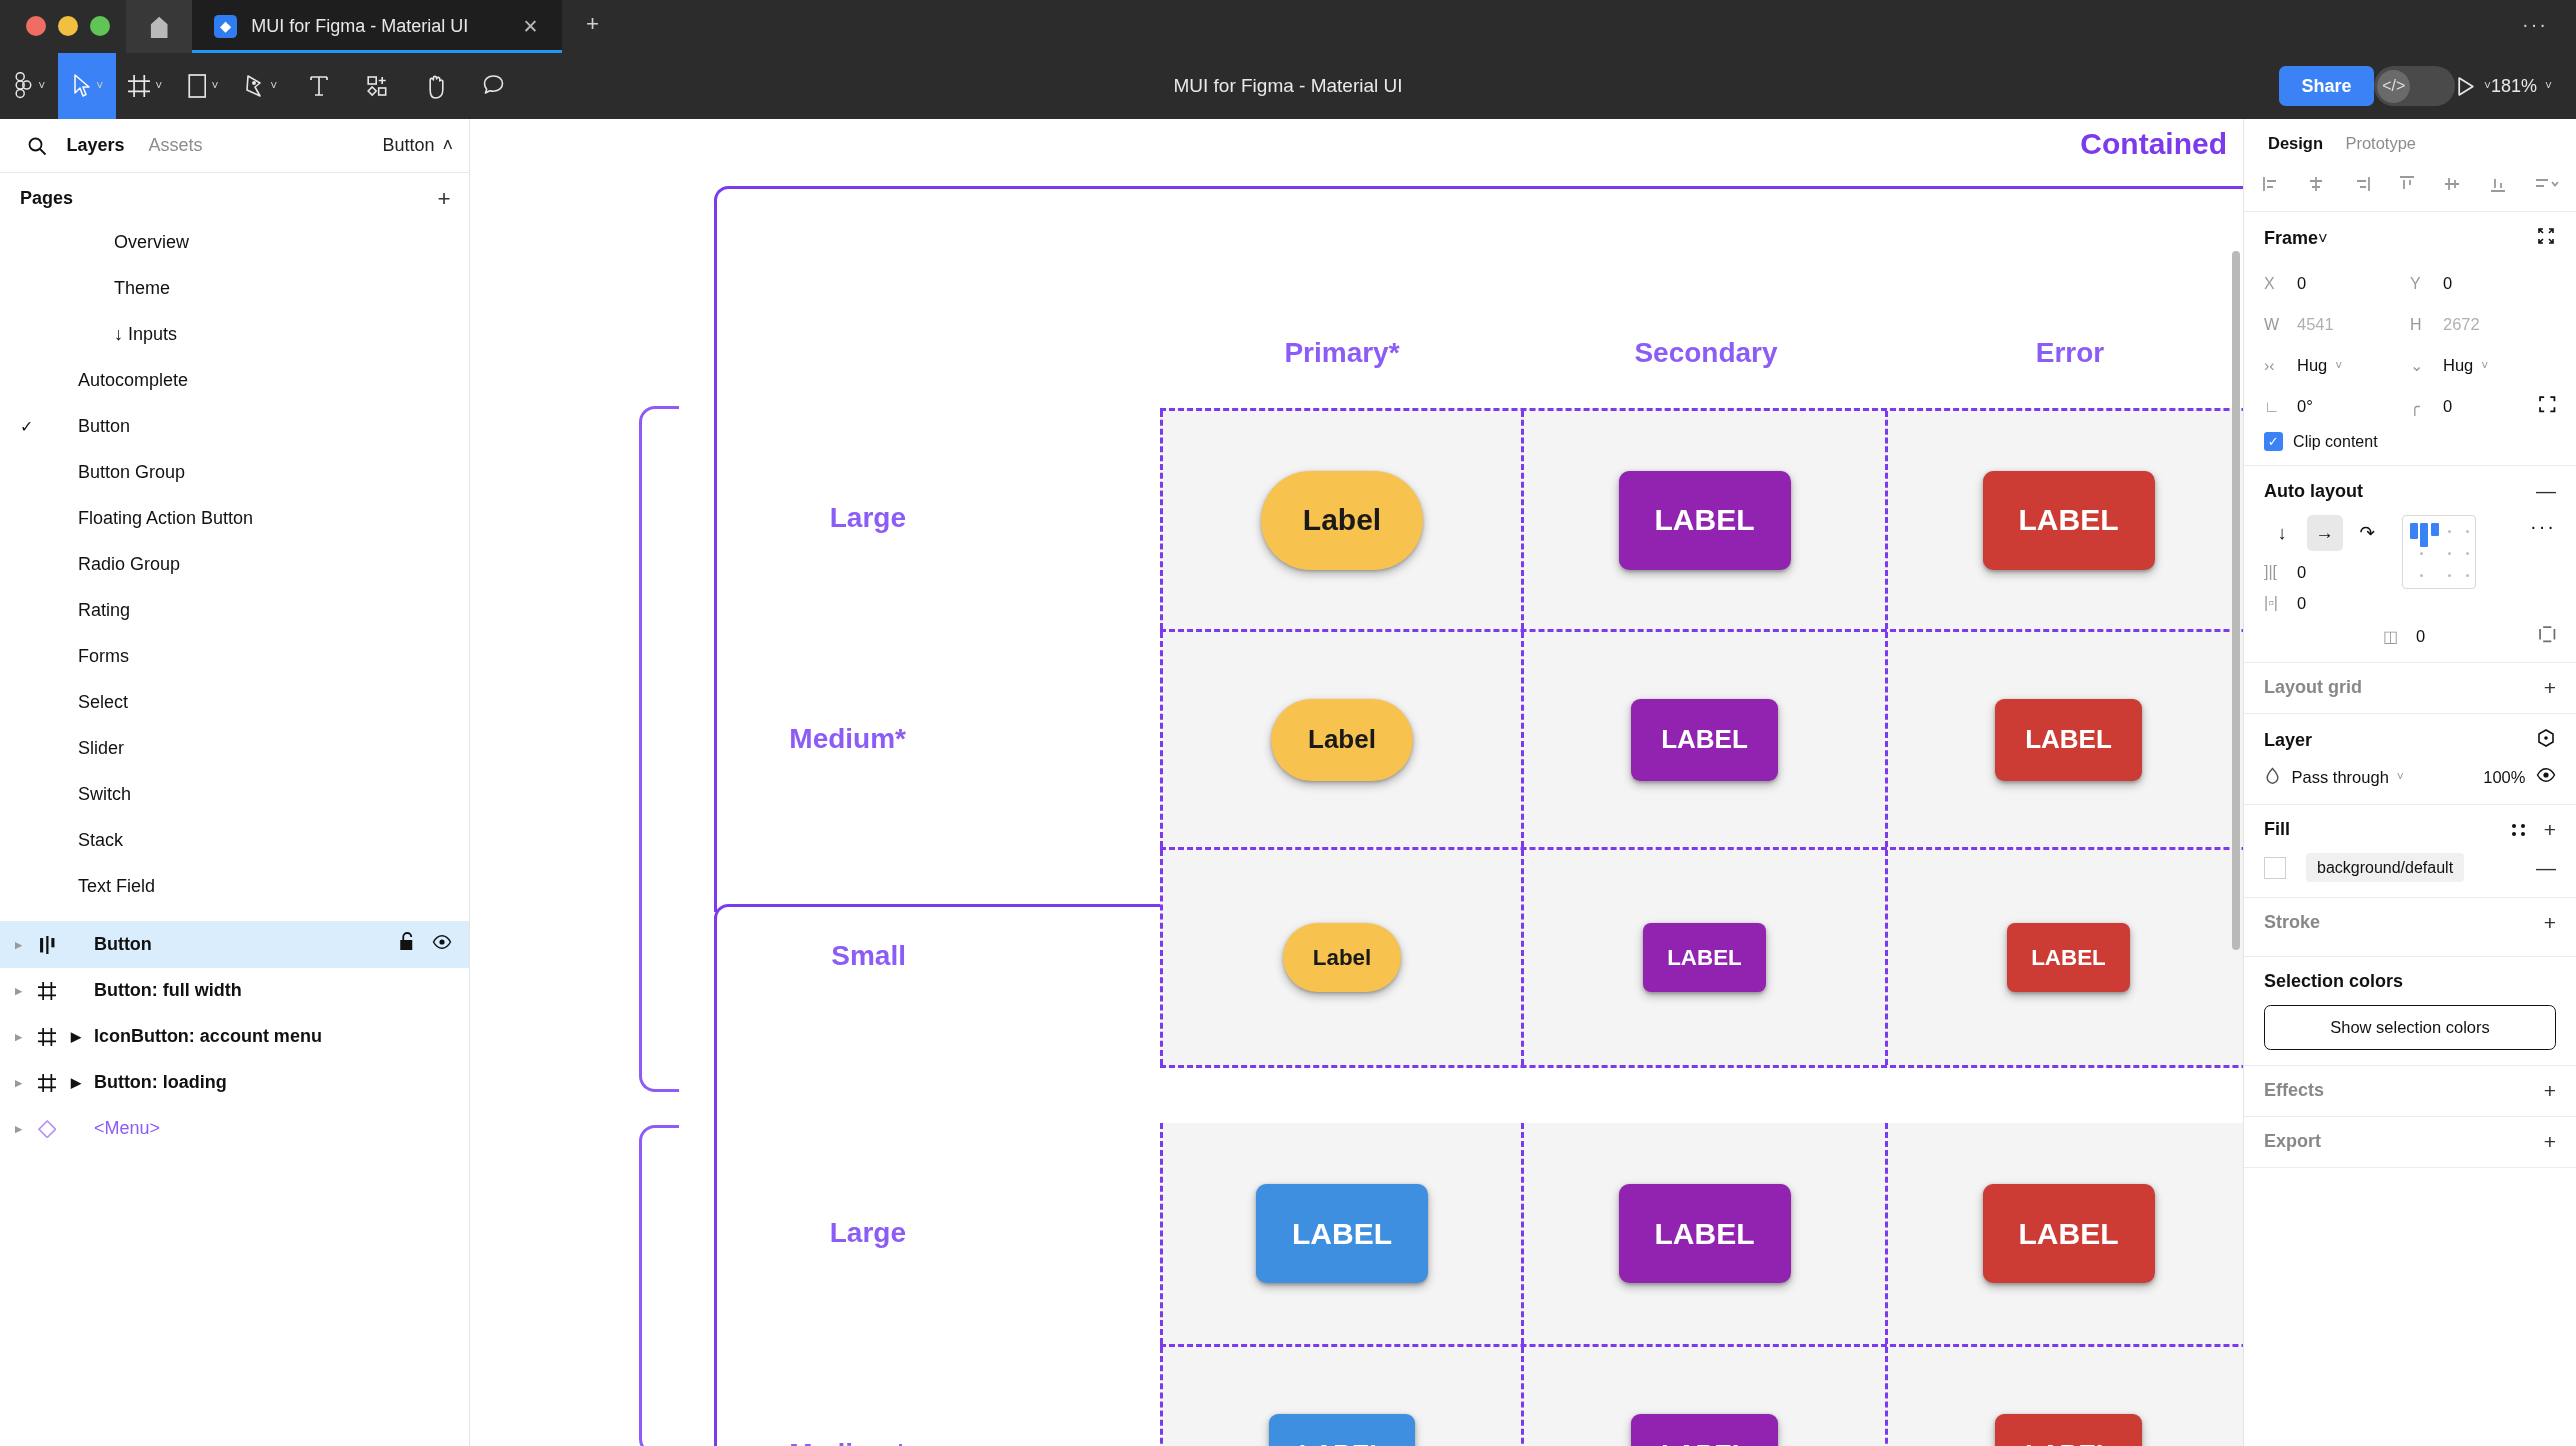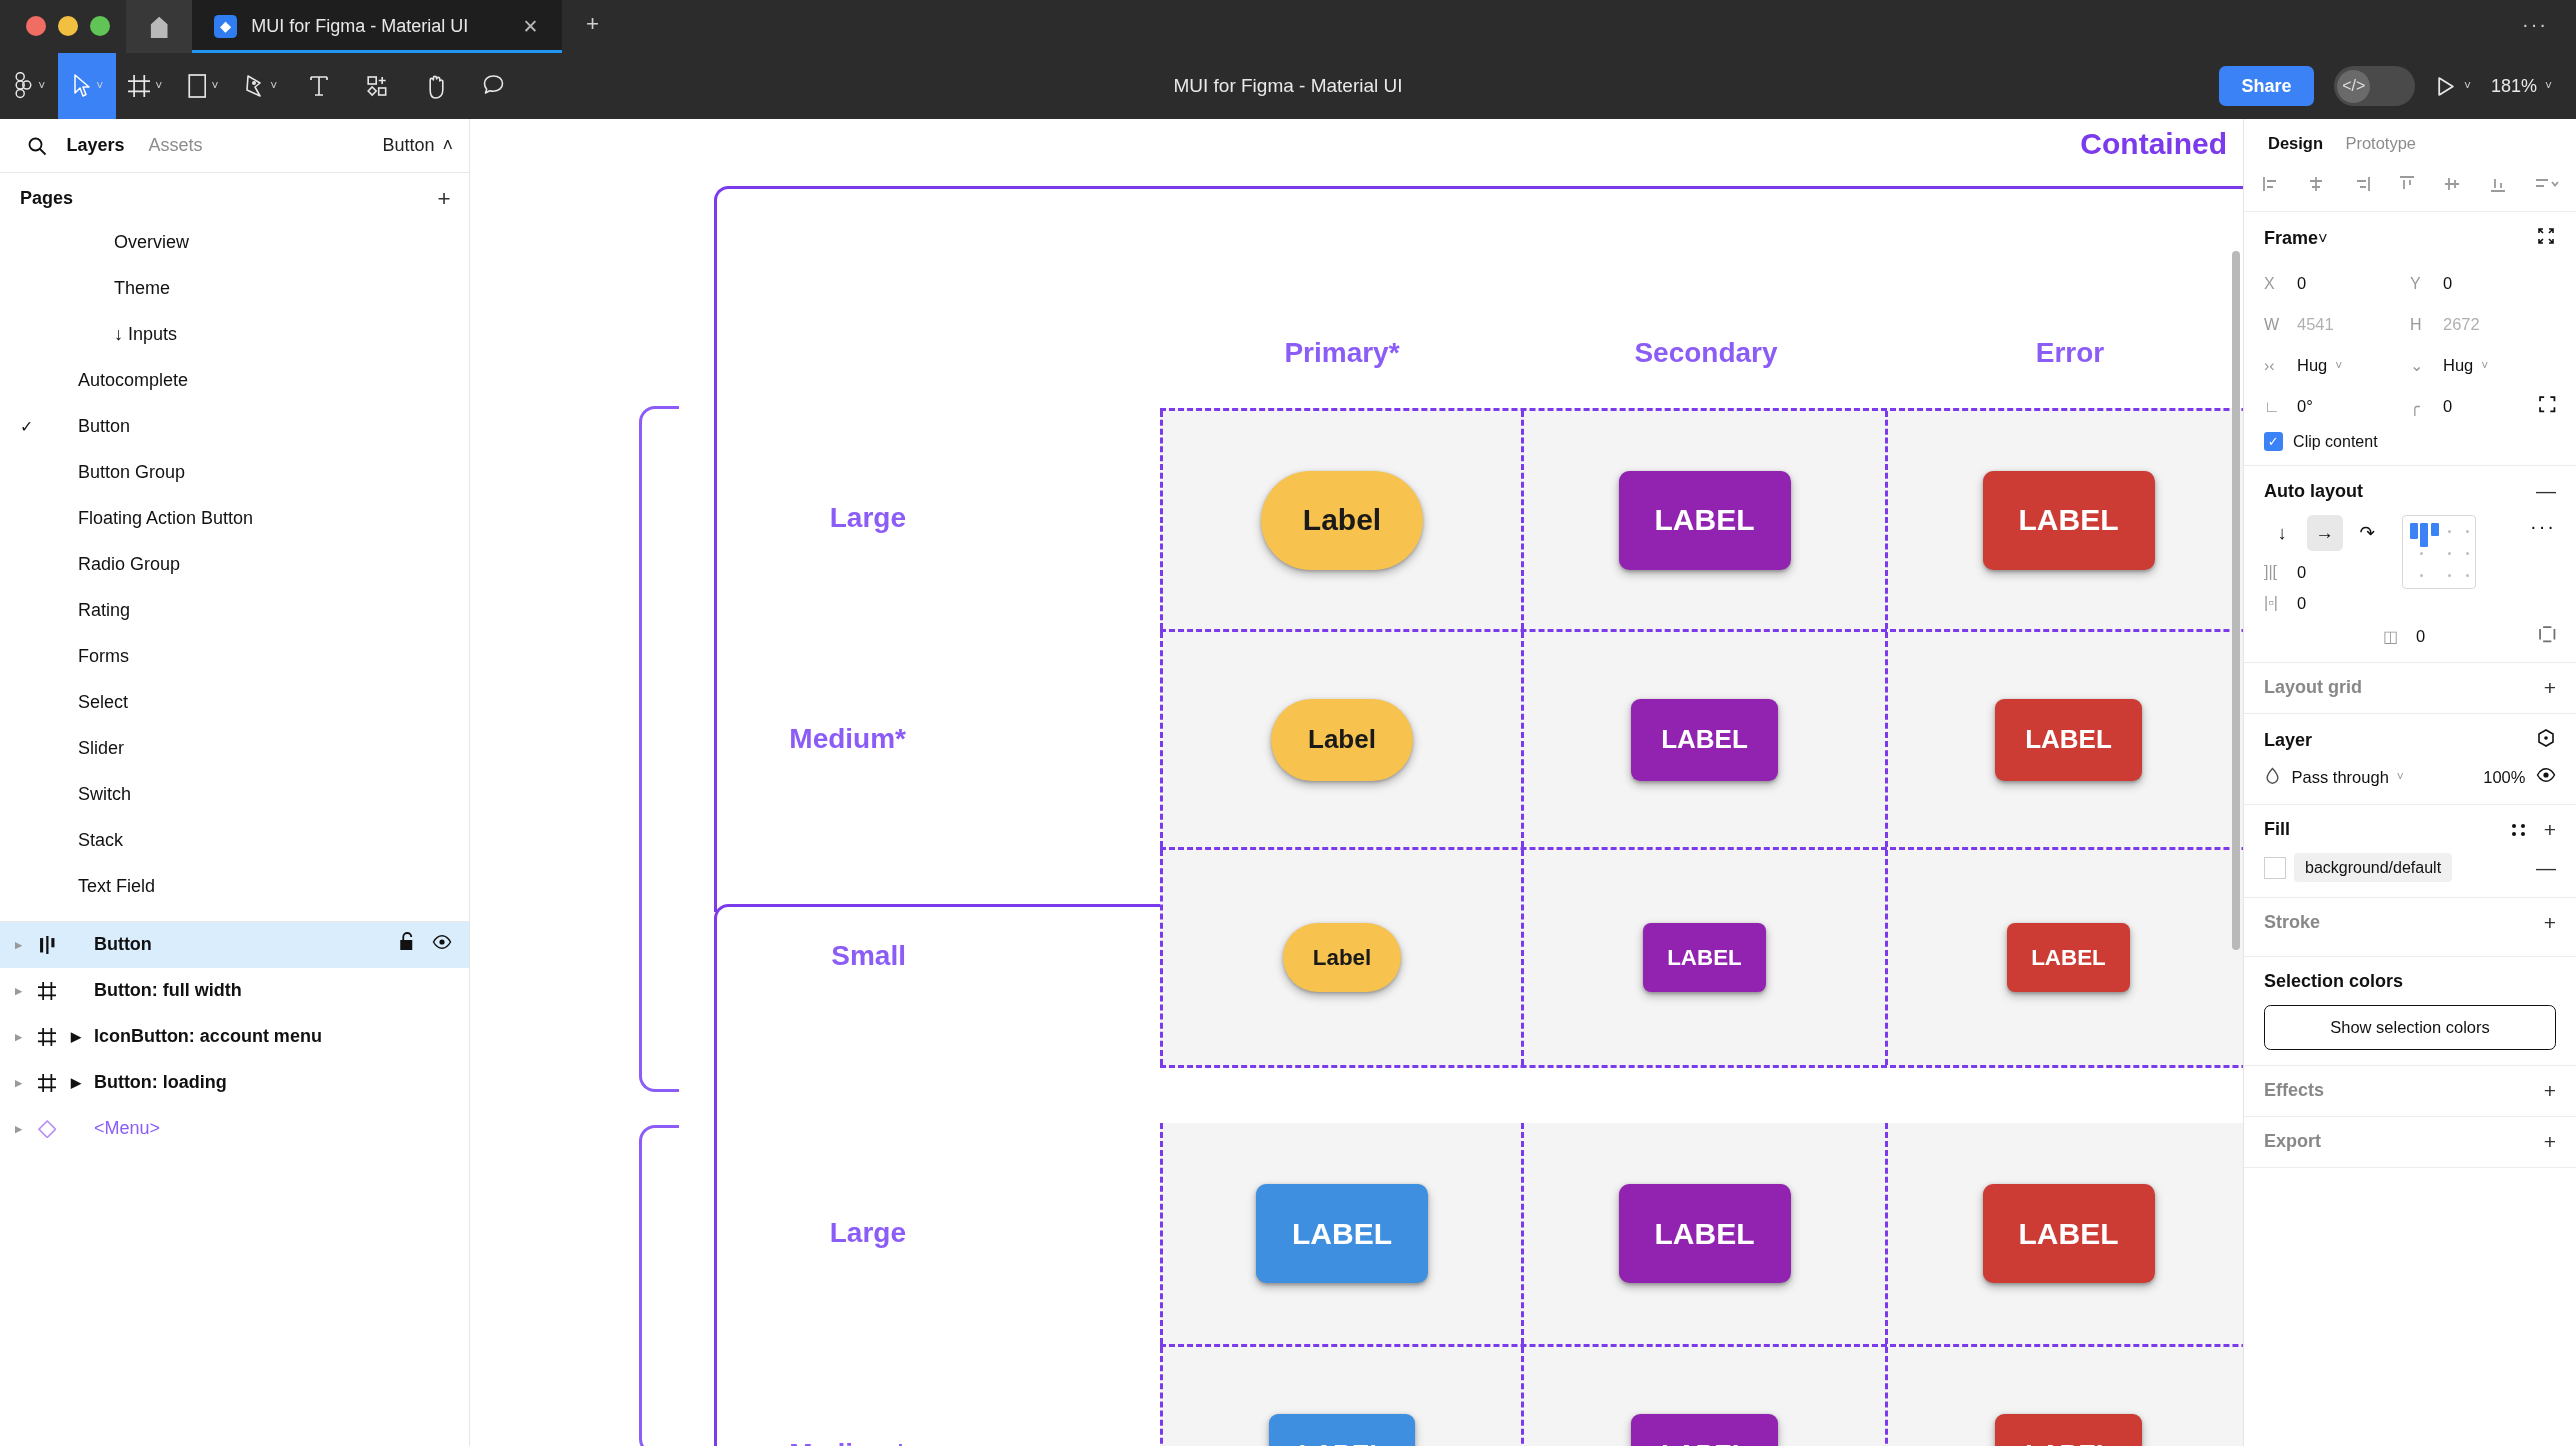--- a/index.html
+++ b/index.html
@@ -53,21 +53,21 @@
     gap: 5.3px; color: #e6e6e6; cursor: pointer; padding: 0 6.6px;
   }
   .tool.active { background: #3b82f6; }
   .tool svg { display: block; }
   .caret { font-size: 12px; color: #cfcfcf; }
   .toolbar-title {
     position: absolute; left: 0; right: 0; text-align: center;
     color: #e9e9e9; font-size: 19px; pointer-events: none;
   }
   .toolbar-right {
-    margin-left: auto; display: flex; align-items: center; gap: 20px;
+    margin-left: auto; display: flex; align-items: center; 
     padding-right: 24px; z-index: 2;
   }
   .share-btn {
     background: #3b82f6; color: #fff; font-size: 18px; font-weight: bold;
     padding: 9.2px 22.4px; border-radius: 6.6px; cursor: pointer;
   }
   .code-toggle {
     width: 81px; height: 40px; border-radius: 20px; background: #4a4a4a;
     display: flex; align-items: center; padding: 3.3px; cursor: pointer;
   }
@@ -255,21 +255,21 @@
     font-size: 18.5px; color: #111; cursor: pointer;
   }
   .al-dir.on { background: #e8e8e8; }
   .al-pad {
     width: 74px; height: 74px; border: 0.7px solid #d8d8d8; border-radius: 4px;
     position: relative; margin-left: 17px; cursor: pointer;
   }
   .al-dot { position: absolute; width: 3.3px; height: 3.3px; border-radius: 50%; background: #bdbdbd; }
   .al-bar { position: absolute; background: #3b82f6; border-radius: 1.3px; }
   .al-more { margin-left: auto; font-size: 20px; color: #111; letter-spacing: 2px; cursor: pointer; }
-  .fill-row { display: flex; align-items: center; gap: 8px; }
+  .fill-row { display: flex; align-items: center; gap: 20px; }
   .swatch { width: 22.4px; height: 22.4px; border: 0.7px solid #cfcfcf; background: #fff; cursor: pointer; }
   .style-chip {
     background: #f0f0f0; border-radius: 4px; padding: 5.3px 10.6px;
     font-size: 16px; color: #111; cursor: pointer;
   }
   .show-sel-btn {
     width: 100%; border: 1.3px solid #111; border-radius: 6.6px;
     padding: 12px 0; text-align: center; font-size: 16.5px; color: #111;
     cursor: pointer; background: #fff;
   }

